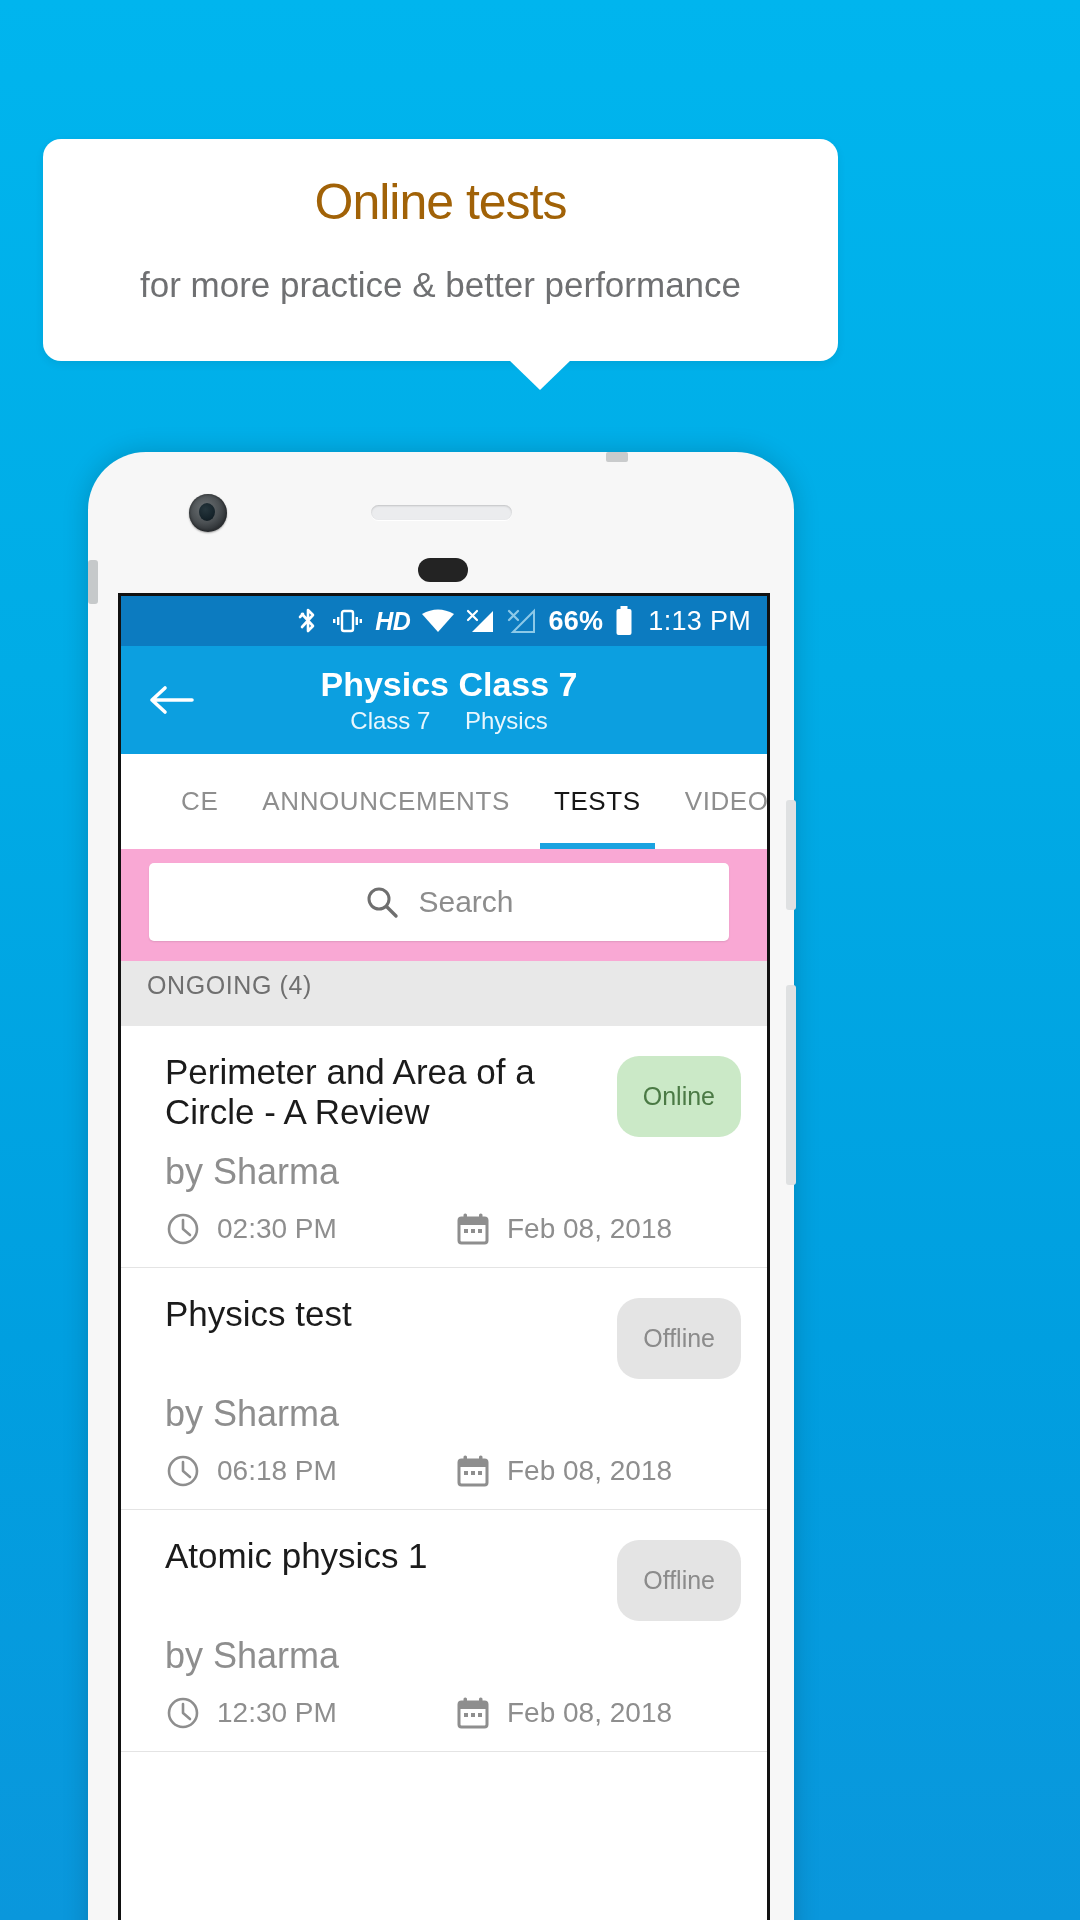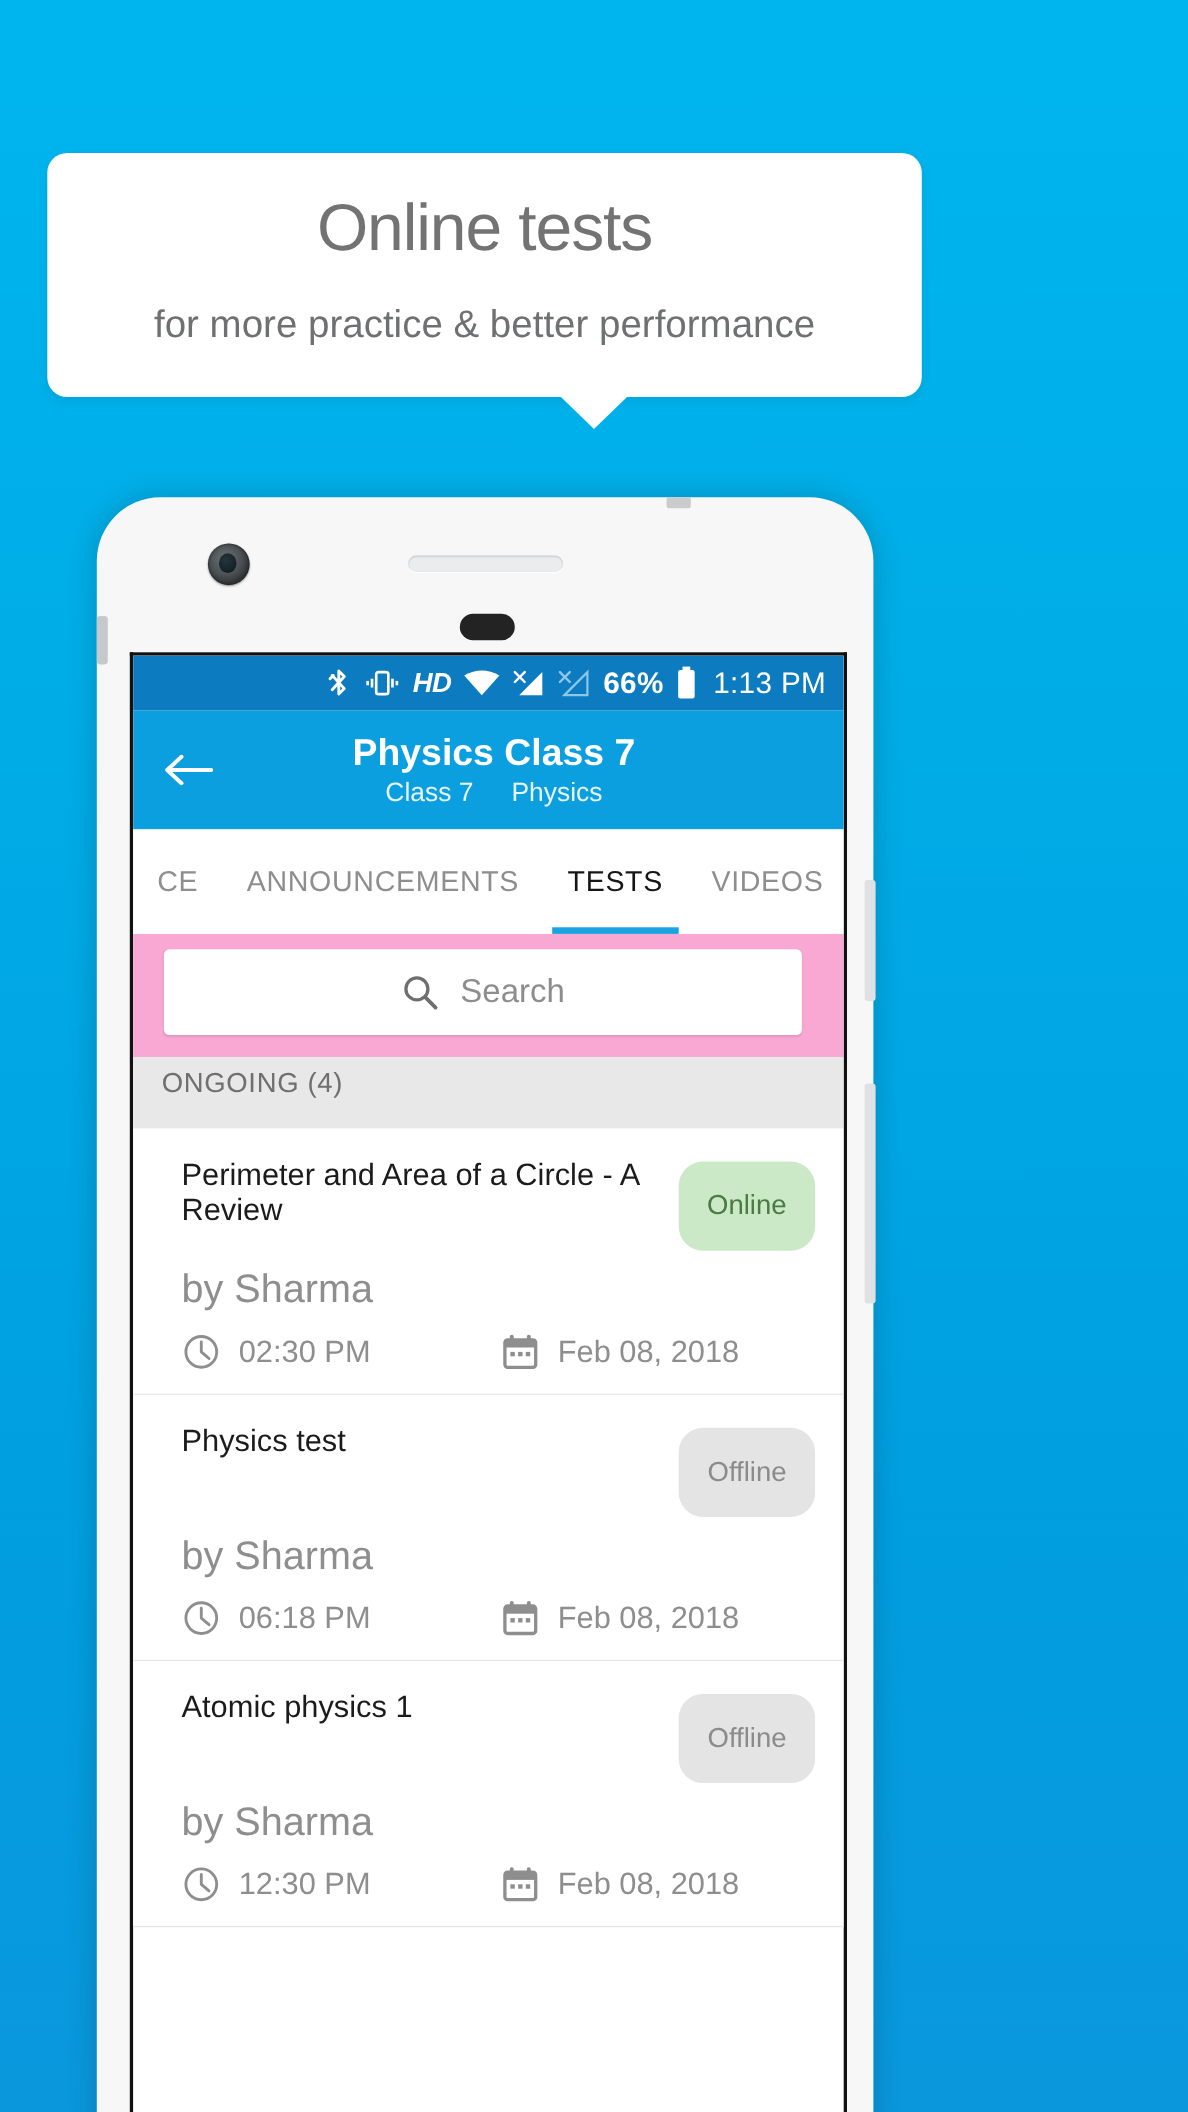--- a/index.html
+++ b/index.html
@@ -12,21 +12,21 @@
   }
 
   
   .callout{
     position:absolute; left:43px; top:139px; width:795px; height:222px;
     background:#ffffff; border-radius:18px;
     box-shadow:0 3px 10px rgba(0,0,0,.07);
     text-align:center;
   }
   .callout-title{
-    color:#737373; font-size:60px; font-weight:400; letter-spacing:-1px;
+    color:#a16207; font-size:50px; font-weight:400; letter-spacing:-1px;
     line-height:1; padding-top:38px;
   }
   .callout-sub{
     color:#6f7072; font-size:35px; font-weight:400; padding-top:38px;
   }
   .callout-tail{
     position:absolute; left:50%; top:360px; transform:translateX(-50%);
     width:0; height:0;
     border-left:31px solid transparent;
     border-right:31px solid transparent;
@@ -102,21 +102,21 @@
     width:52px; height:52px; display:flex; align-items:center; justify-content:center;
   }
   .appbar-texts{ width:100%; text-align:center; padding-left:10px;}
   .appbar-title{ color:#fff; font-size:34px; font-weight:700; line-height:1.15;}
   .appbar-sub{ color:#e8f6fd; font-size:24px; font-weight:400; margin-top:3px;}
   .appbar-sub span{ margin:0 14px; }
 
   
   .tabs{
     height:95px; background:#fff; display:flex; align-items:flex-start;
-    position:relative; overflow:hidden;
+    position:relative; overflow:hidden;padding-left:38px;
   }
   .tab{
     flex:0 0 auto; font-size:26px; color:#8e8e8e; letter-spacing:.6px;
     padding:0 22px; height:100%; display:flex; align-items:center;
     position:relative; white-space:nowrap;
   }
   .tab.active{ color:#161616; font-weight:400; }
   .tab.active:after{
     content:""; position:absolute; left:8px; right:8px; bottom:0; height:6px;
     background:#1aa3e0;
@@ -136,21 +136,21 @@
     padding:10px 0 26px 26px;
   }
 
   
   .list{ background:#fff; }
   .list-item{
     padding:26px 26px 20px 44px; border-bottom:1px solid #e4e4e4;
     position:relative;
   }
   .li-head{ display:flex; align-items:flex-start; justify-content:space-between; gap:18px;}
-  .li-title{ font-size:28px; color:#1b1b1b; line-height:1.13; max-width:440px;}
+  .li-title{ font-size:35px; color:#1b1b1b; line-height:1.13; max-width:440px;}
   .badge{
     flex:0 0 auto; margin-top:4px;
     border-radius:22px; padding:26px 26px; font-size:25px; white-space:nowrap;
   }
   .badge.online{ background:#cbe9c7; color:#4b7a45; }
   .badge.offline{ background:#e4e4e4; color:#8b8b8b; }
   .li-author{ font-size:36px; color:#8e8e8e; margin-top:14px;}
   .li-meta{ display:flex; align-items:center; margin-top:18px; }
   .meta-cell{ display:flex; align-items:center; gap:16px; }
   .meta-cell.time{ width:290px; }

